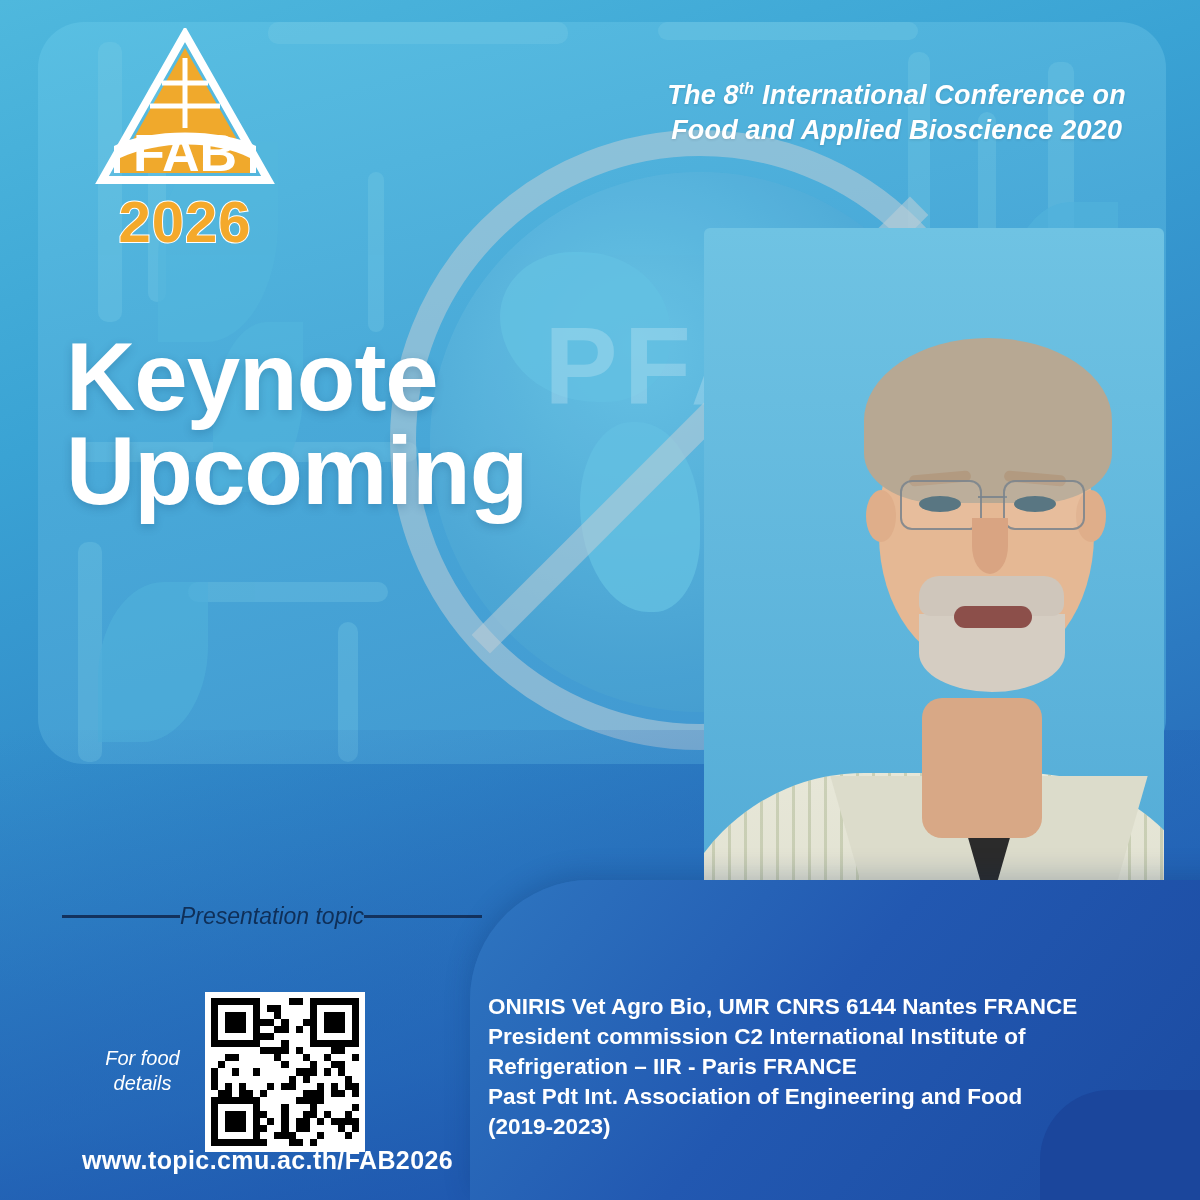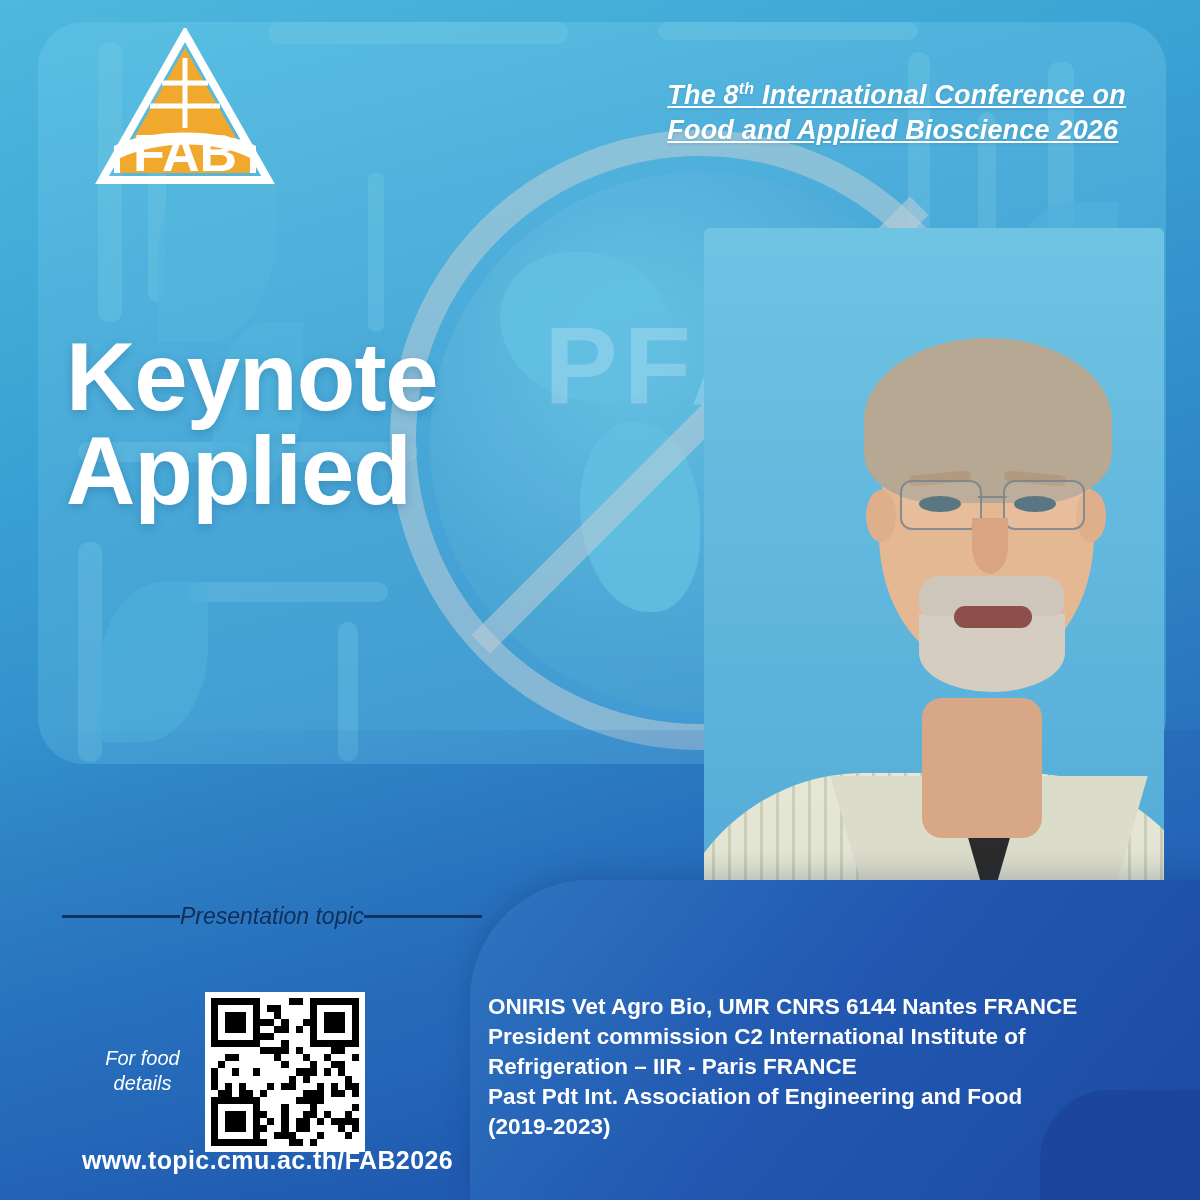--- a/index.html
+++ b/index.html
@@ -131,29 +131,28 @@
     -webkit-text-stroke: 2px #ffffff;
     paint-order: stroke fill;
     font-family: "Liberation Sans", sans-serif;
   }
 
   
   .conf-header {
     position: absolute;
     right: 74px;
     top: 78px;
-    text-align: left;
+    text-align: center;
     color: #ffffff;
     font-size: 27px;
     font-weight: bold;
     font-style: italic;
     line-height: 1.28;
     letter-spacing: .2px;
     text-shadow: 0 1px 3px rgba(0,0,0,.12);
-    text-decoration: underline;
   }
   .conf-header sup { font-size: 16px; }
 
   
   .keynote {
     position: absolute;
     left: 66px;
     top: 330px;
     color: #ffffff;
     font-size: 96px;
@@ -387,27 +386,28 @@
     <svg width="190" height="175" viewBox="0 0 190 175" aria-hidden="true">
       <polygon points="95,6 178,152 12,152" fill="none" stroke="#ffffff" stroke-width="8"></polygon>
       <polygon points="95,20 166,145 24,145" fill="#f0a92c"></polygon>
       <path d="M24 118 C60 100, 130 100, 166 118 L166 145 L24 145 Z" fill="#ffffff"></path>
       <path d="M30 130 C70 112, 124 112, 160 130 L160 145 L30 145 Z" fill="#f0a92c"></path>
       <line x1="95" y1="30" x2="95" y2="100" stroke="#ffffff" stroke-width="5"></line>
       <line x1="60" y1="78" x2="130" y2="78" stroke="#ffffff" stroke-width="5"></line>
       <line x1="72" y1="55" x2="118" y2="55" stroke="#ffffff" stroke-width="5"></line>
       <text x="95" y="143" text-anchor="middle" font-family="Liberation Sans, sans-serif" font-size="52" font-weight="bold" fill="#ffffff">FAB</text>
     </svg>
+    <div class="logo-year">2026</div>
   </div>
 
   <div class="conf-header">
     <div>
       <span>The 8</span><sup>th</sup><span> International Conference on</span>
     </div>
-    <div>Food and Applied Bioscience 2026</div>
+    <div>Food and Applied Bioscience 2020</div>
   </div>
 
   <div class="photo">
     <div class="photo-inner">
       <div class="ph-bg"></div>
       <div class="ph-shirt">
           <div class="ph-shirt-stripes"></div>
         </div>
       <div class="ph-inner-shirt"></div>
       <div class="ph-collar-l"></div>
@@ -428,21 +428,21 @@
       </div>
       <div class="ph-nose"></div>
       <div class="ph-beard"></div>
       <div class="ph-mous"></div>
       <div class="ph-mouth"></div>
     </div>
   </div>
 
   <div class="keynote">
     <div>Keynote</div>
-    <div>Applied</div>
+    <div>Upcoming</div>
   </div>
 
   <div class="topic-caption">
     <span class="rule"></span>
     <span class="cap-text">Presentation topic</span>
     <span class="rule"></span>
   </div>
 
   <div class="for-more">For food details</div>
   <div class="qr-wrap">

